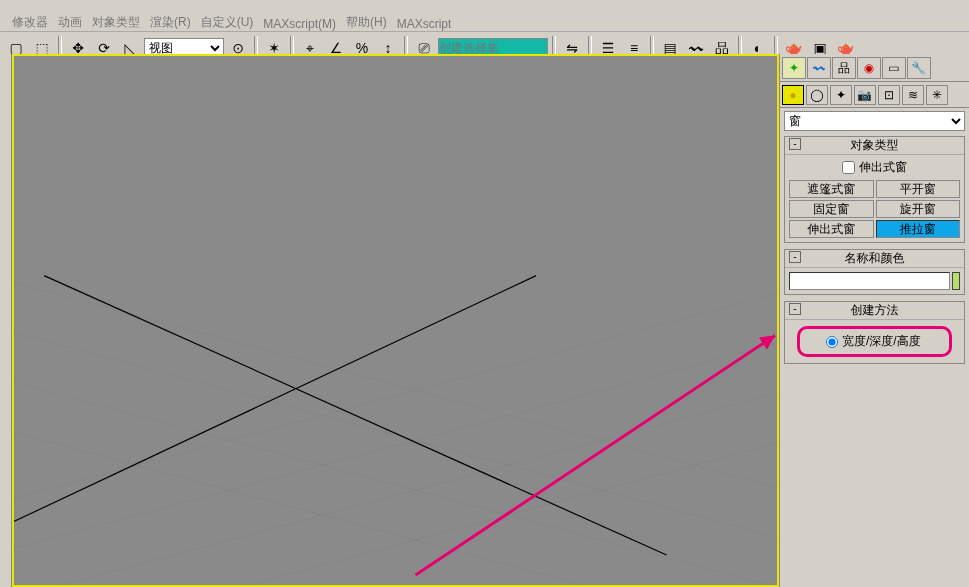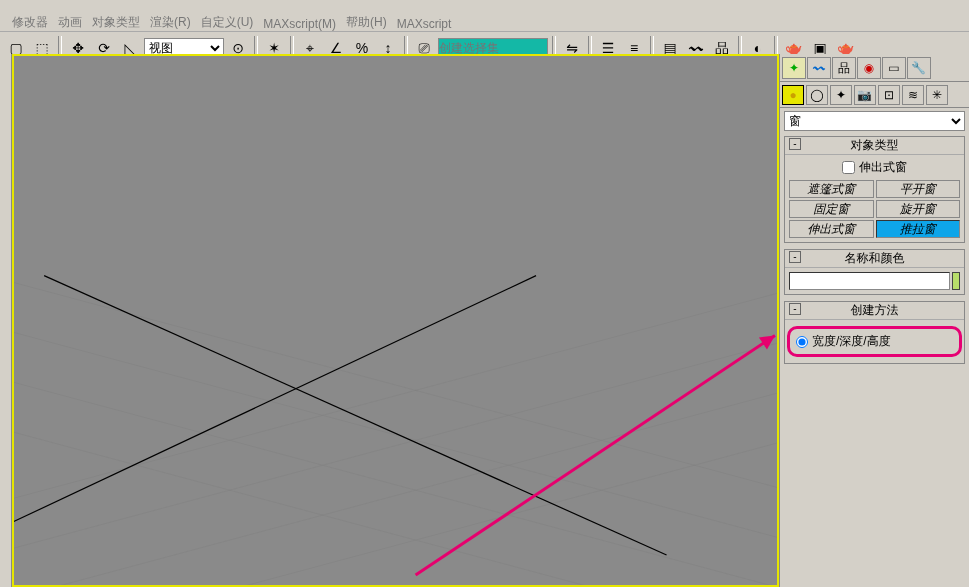--- a/index.html
+++ b/index.html
@@ -45,32 +45,32 @@
 
 
 .rollout { margin: 2px 4px 4px 4px; border: 1px solid #888; background: #d4d0c8; }
 .rollout-head { height: 18px; display: flex; align-items: center; justify-content: center; background: #d4d0c8; border-bottom: 1px solid #aaa; position: relative; }
 .rollout-head .minus { position: absolute; left: 4px; top: 1px; width: 12px; height: 12px; border: 1px solid #666; background: #d4d0c8; display: flex; align-items: center; justify-content: center; font-size: 10px; line-height: 10px; }
 .rollout-body { padding: 4px; }
 
 .chk-row { display: flex; align-items: center; justify-content: center; gap: 4px; margin-bottom: 4px; }
 .chk-row input { width: 13px; height: 13px; }
 
-.btn-grid { display: grid; grid-template-columns: 1fr 1fr; gap: 2px; font-style: italic; }
+.btn-grid { display: grid; grid-template-columns: 1fr 1fr; gap: 2px; }
 .type-btn { height: 18px; border: 1px solid #888; background: #d4d0c8; cursor: pointer; text-align: center; line-height: 16px; }
 .type-btn.pressed { background: #0ea5e9; border: 1px inset #888; }
 
 .name-row { display: flex; gap: 2px; align-items: center; }
 .name-row input[type=text] { flex: 1; height: 18px; border: 1px inset #888; background: #fff; padding: 0 2px; }
 .swatch { width: 26px; height: 18px; background: #b8de6a; border: 1px solid #444; cursor: pointer; }
 
 .radio-row { display: flex; align-items: center; gap: 4px; padding: 2px 6px; }
 .radio-row input { width: 12px; height: 12px; }
 
-.highlight-box { border: 3px solid #e60073; border-radius: 10px; padding: 2px 0; margin: 2px 0; }
+.highlight-box { border: 3px solid #e60073; border-radius: 10px; padding: 2px 20px; margin: 2px 10px; }
 
 
 .arrow-svg { position: absolute; inset: 0; width: 100%; height: 100%; pointer-events: none; }
 
 
 .glyph { font-size: 14px; line-height: 1; }
 .glyph.sm { font-size: 12px; }
 </style>
 </head>
 <body>

